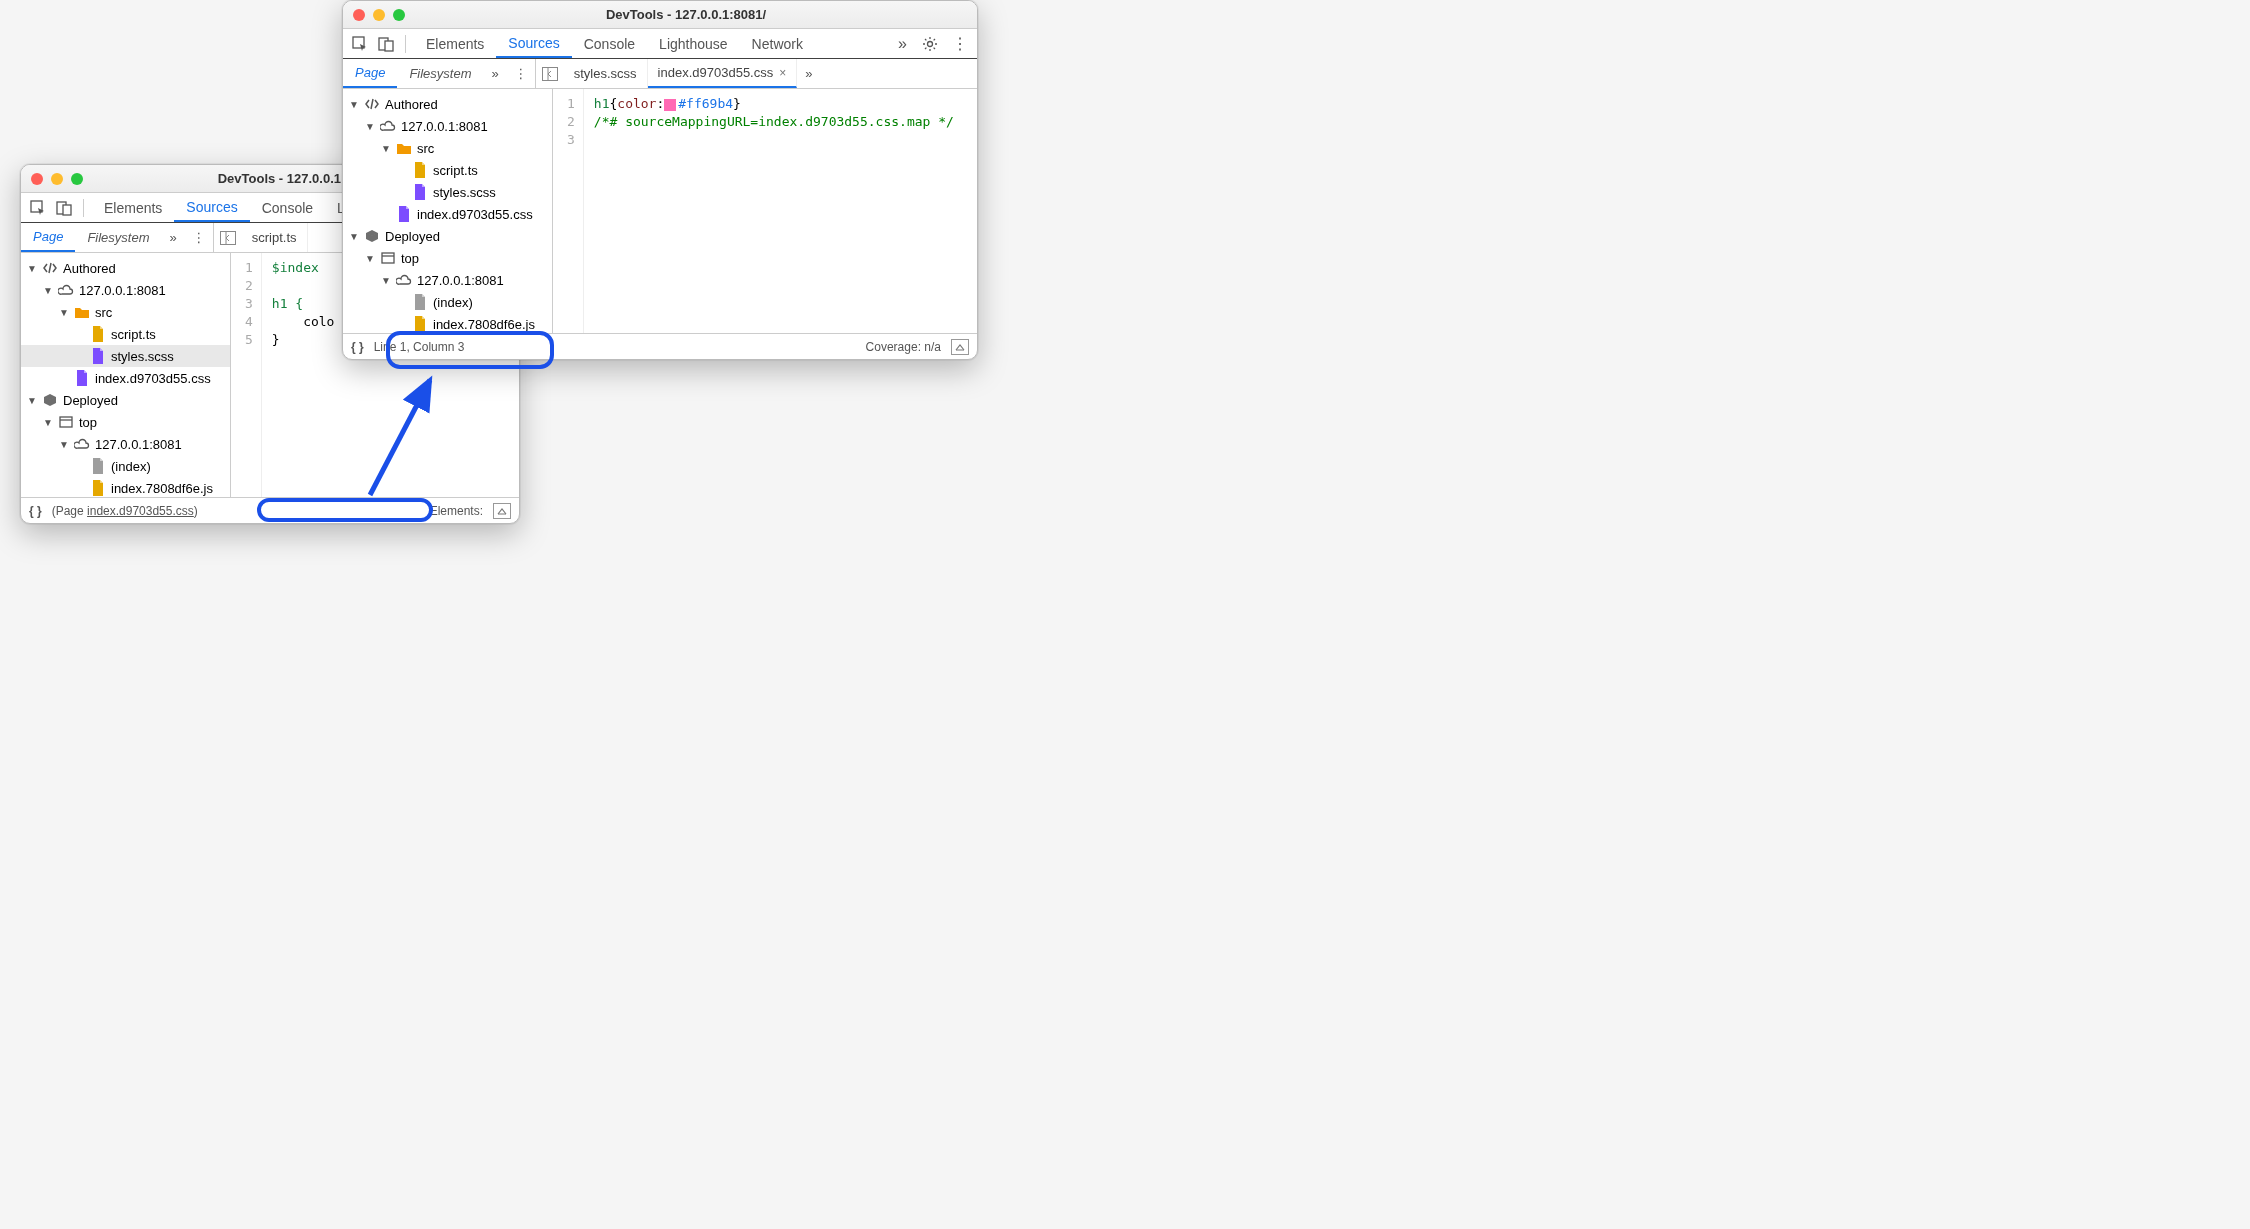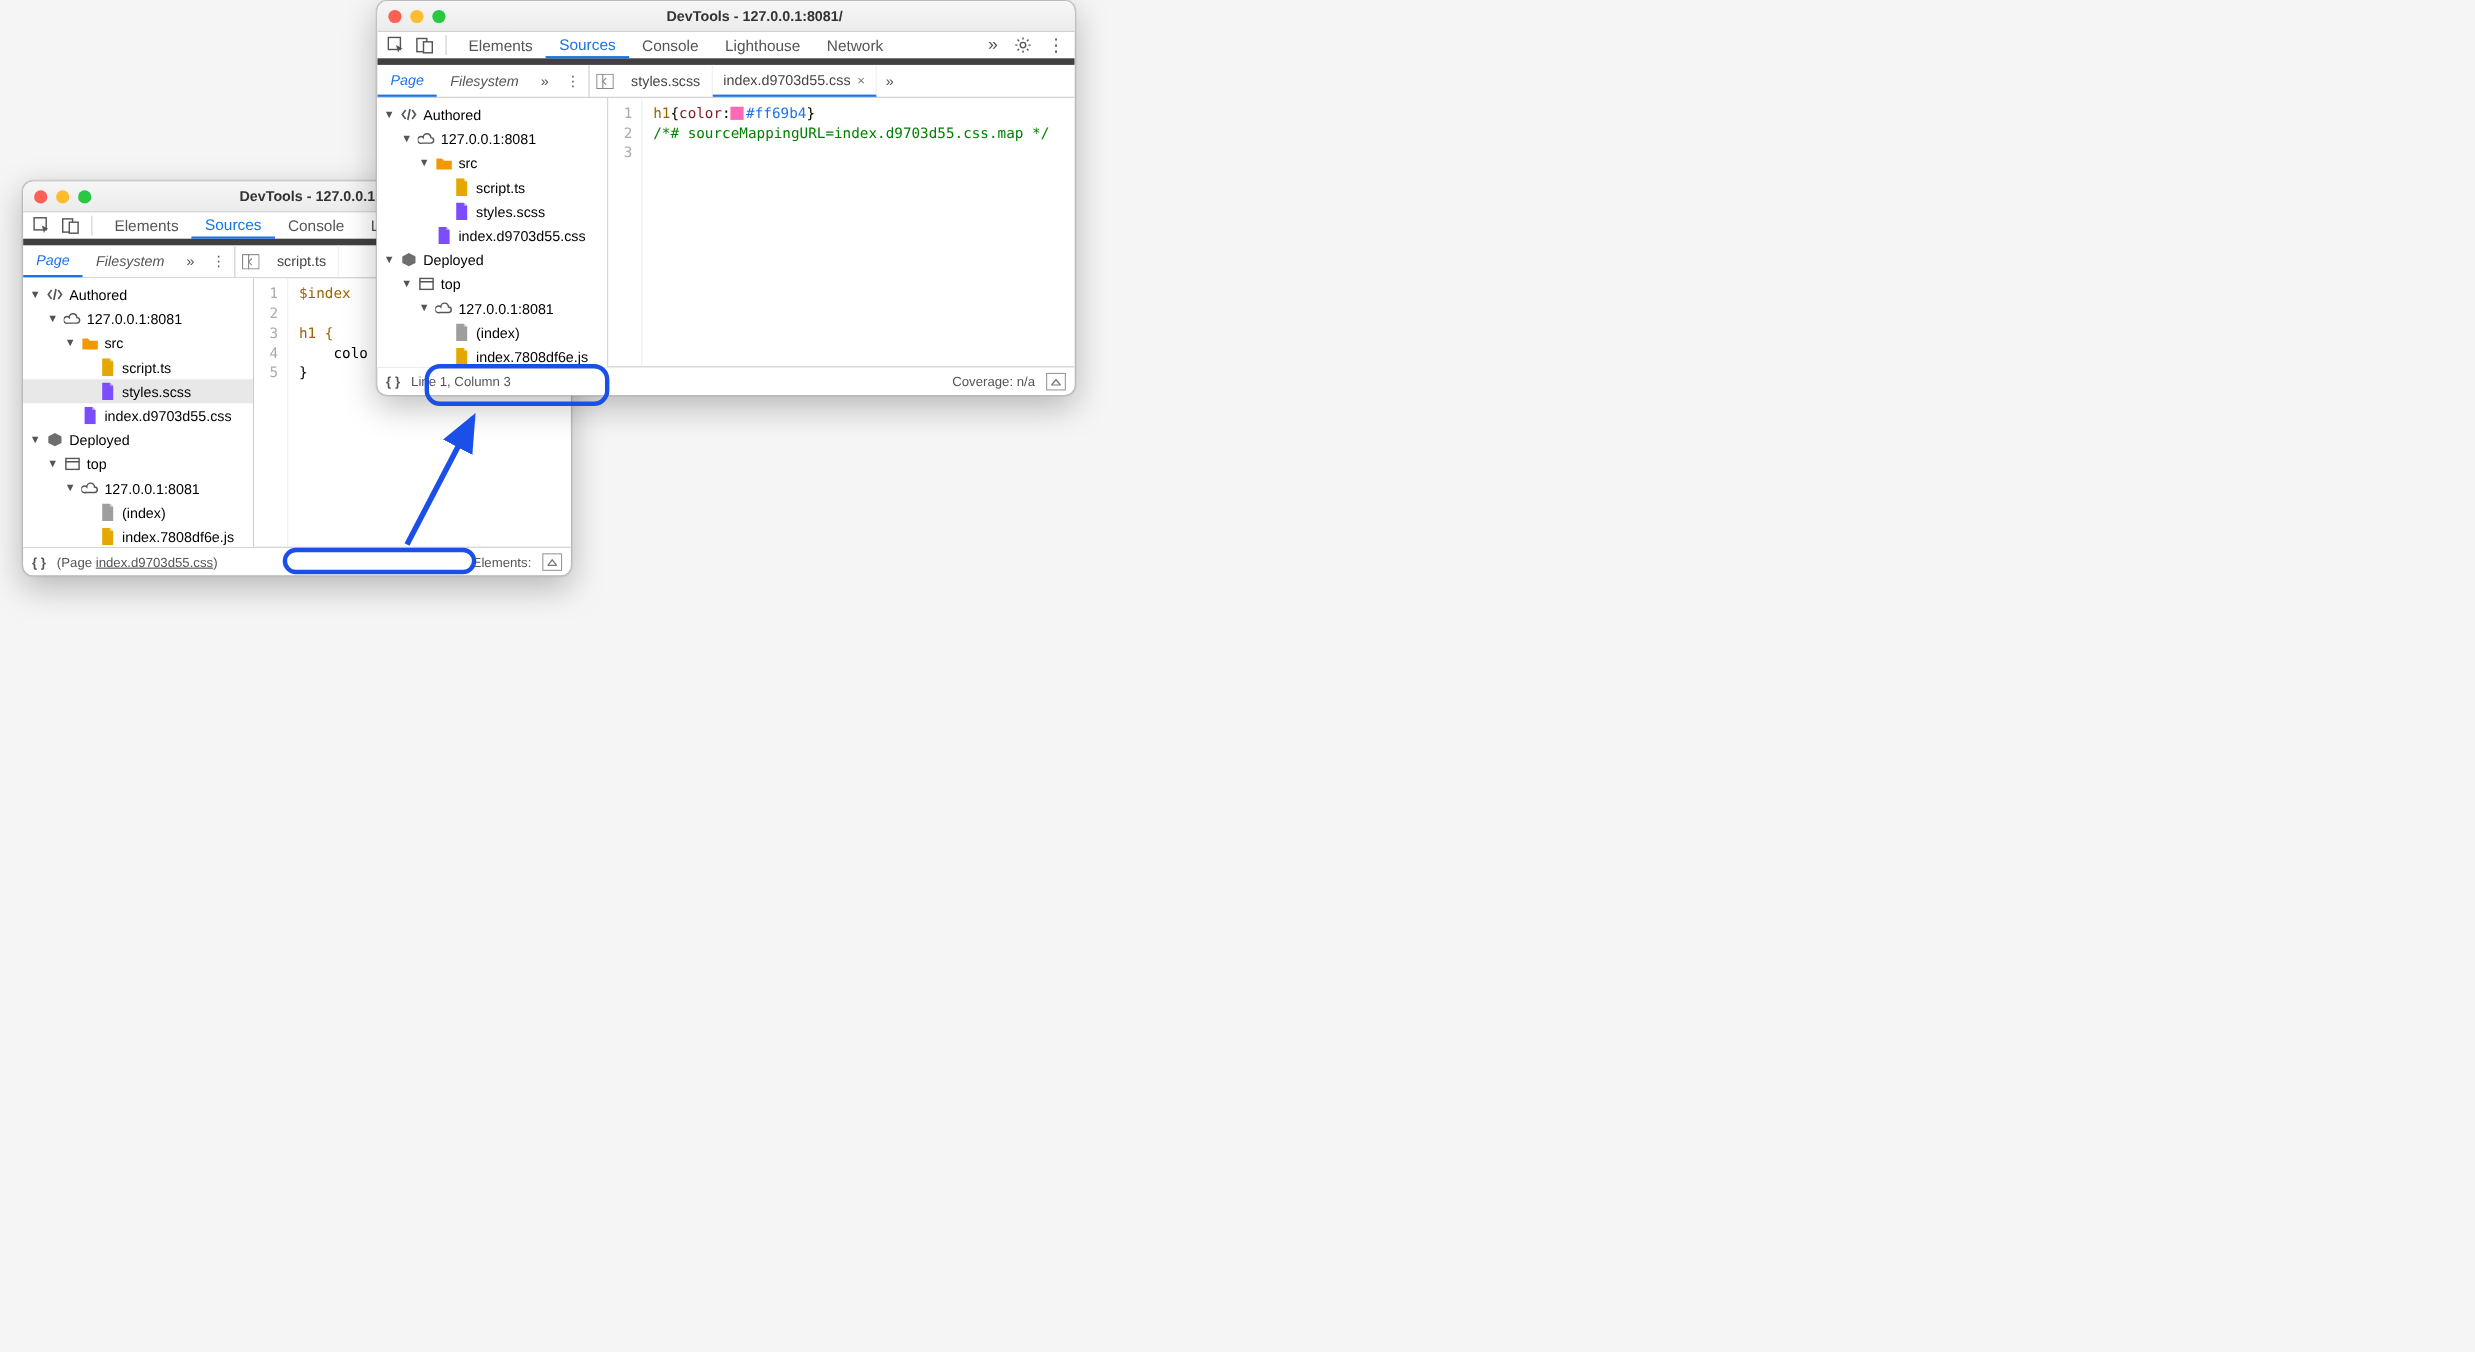--- a/index.html
+++ b/index.html
@@ -36,21 +36,21 @@
 .dot { width: 12px; height: 12px; border-radius: 50%; }
 .red { background: #ff5f57; }
 .yellow { background: #febc2e; }
 .green { background: #28c840; }
 .title-text { flex:1; text-align:center; font-weight:600; color:#333; }
 
 .toolbar {
   height: 30px;
   display: flex;
   align-items: center;
-  border-bottom: 6px solid #404040;
+  border-bottom: 1px solid #404040;
   padding: 0 6px;
   gap: 4px;
 }
 .tb-icon {
   width: 22px; height: 22px;
   display: flex; align-items: center; justify-content: center;
   color: #555;
 }
 .tb-divider { width:1px; height:18px; background:#ccc; margin:0 4px; }
 .tabs { display:flex; align-items:center; flex:1; height:100%; }
@@ -128,21 +128,21 @@
   color:#aaa;
   padding:6px 8px 6px 14px;
   text-align:right;
   line-height:18px;
 }
 .code {
   padding:6px 10px;
   line-height:18px;
   white-space:pre;
 }
-.tok-sel { color:#a16207; }
+.tok-sel { color:#15803d; }
 .tok-prop { color:#7f1d1d; }
 .tok-num { color:#1a73e8;margin-top:20px; }
 .tok-comment { color:#008000; }
 .swatch { display:inline-block; width:12px; height:12px; background:#ff69b4; vertical-align:middle; margin-right:2px; }
 
 .statusbar {
   height:26px;
   border-top:1px solid #ccc;
   display:flex;
   align-items:center;

